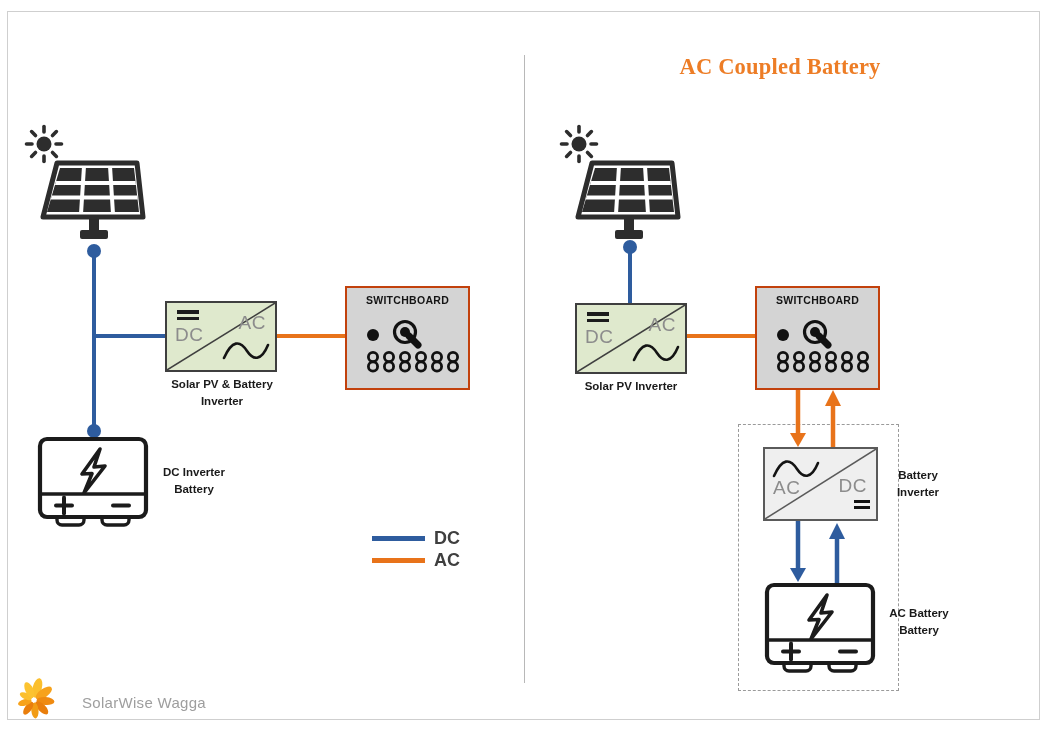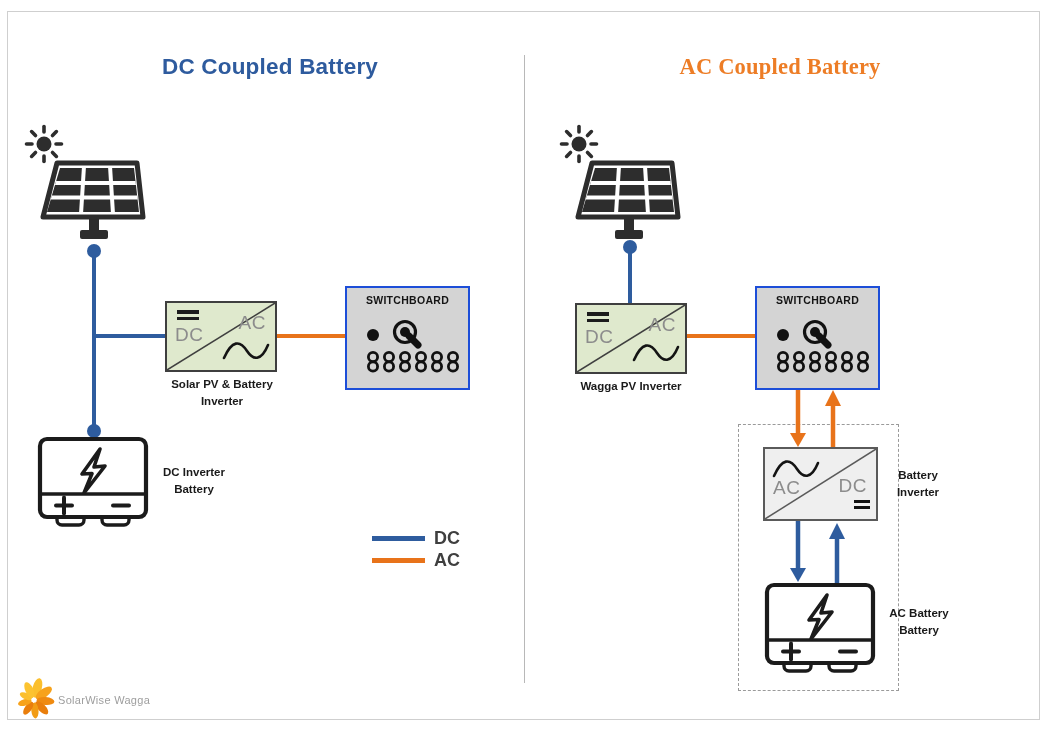--- a/index.html
+++ b/index.html
@@ -21,41 +21,40 @@
   .inv-box{width:112px;height:71px;background:#dfe9cd;border:2px solid #3f3f3f;box-sizing:border-box;}
   .inv-box.gray{background:#efefef;border-color:#5a5a5a;width:115px;height:74px;}
   .inv-box svg.diag{position:absolute;left:0;top:0;}
   .inv-txt{position:absolute;font-size:19px;color:#8c8c8c;letter-spacing:.5px;}
   .bars{position:absolute;}
   .bars div{width:22px;height:3.5px;background:#1c1c1c;margin-bottom:3px;}
   .bars.small div{width:16px;height:3px;margin-bottom:3px;background:#111;}
 
   .comp-label{font-size:11.5px;font-weight:bold;color:#1a1a1a;text-align:center;line-height:17px;}
 
-  .switchboard{width:125px;height:104px;background:#d4d4d4;border:2px solid #1d4ed8;box-sizing:border-box;}
+  .switchboard{width:125px;height:104px;background:#d4d4d4;border:2px solid #c2410c;box-sizing:border-box;}
   .sb-title{position:absolute;left:0;top:6px;width:100%;text-align:center;
             font-size:10.5px;font-weight:bold;color:#141414;letter-spacing:.3px;}
   .sb-bullet{position:absolute;left:20px;top:41px;width:12px;height:12px;border-radius:50%;background:#111;}
 
   .dash-zone{left:738px;top:424px;width:161px;height:267px;border:1.2px dashed #9a9a9a;box-sizing:border-box;}
 
   .legend-swatch{width:53px;height:5px;}
   .legend-label{font-size:18px;font-weight:bold;color:#3f3f3f;}
 
-  .brand-text{font-size:11px;color:#9e9e9e;letter-spacing:.3px;}
+  .brand-text{font-size:15px;color:#9e9e9e;letter-spacing:.3px;margin-left:24px;}
 </style>
 </head>
 <body>
 
 <div class="stage">
 
   <div class="abs page-border"></div>
   <div class="abs divider"></div>
 
-  <div class="abs panel-title title-dc">DC Coupled Battery</div>
   <div class="abs panel-title title-ac">AC Coupled Battery</div>
 
   <svg class="abs" style="left:24px;top:124px" width="40" height="40" viewBox="0 0 40 40">
     <circle cx="20" cy="20" r="7.5" fill="#2d2d2d"></circle>
     <g stroke="#2d2d2d" stroke-width="3.6" stroke-linecap="round">
       <line x1="32" y1="20" x2="37.5" y2="20"></line>
         <line x1="28.5" y1="28.5" x2="32.4" y2="32.4"></line>
       <line x1="20" y1="32" x2="20" y2="37.5"></line>
         <line x1="11.5" y1="28.5" x2="7.6" y2="32.4"></line>
       <line x1="8" y1="20" x2="2.5" y2="20"></line>
@@ -201,21 +200,21 @@
     <div class="bars" style="left:10px;top:7px">
         <div></div>
         <div></div>
       </div>
     <span class="inv-txt" style="left:8px;top:21px">DC</span>
     <span class="inv-txt" style="right:9px;top:9px">AC</span>
     <svg style="position:absolute;left:54px;top:33px" width="50" height="30" viewBox="0 0 50 30">
       <path d="M3,22 C11,4 19,4 26,15 C32,24 40,26 47,9" fill="none" stroke="#141414" stroke-width="2.6" stroke-linecap="round"></path>
     </svg>
   </div>
-  <div class="abs comp-label" style="left:566px;top:378px;width:130px">Wagga PV Inverter</div>
+  <div class="abs comp-label" style="left:566px;top:378px;width:130px">Solar PV Inverter</div>
 
   <div class="abs switchboard" style="left:755px;top:286px">
     <div class="sb-title">SWITCHBOARD</div>
     <div class="sb-bullet"></div>
     <svg style="position:absolute;left:42px;top:28px" width="40" height="38" viewBox="0 0 40 38">
       <circle cx="16" cy="16" r="10.5" fill="none" stroke="#111" stroke-width="3.2"></circle>
       <circle cx="16" cy="16" r="5" fill="#111"></circle>
       <line x1="20" y1="20" x2="29" y2="29" stroke="#111" stroke-width="7" stroke-linecap="round"></line>
     </svg>
     <svg style="position:absolute;left:0;top:60px" width="121" height="30" viewBox="0 0 121 30">

